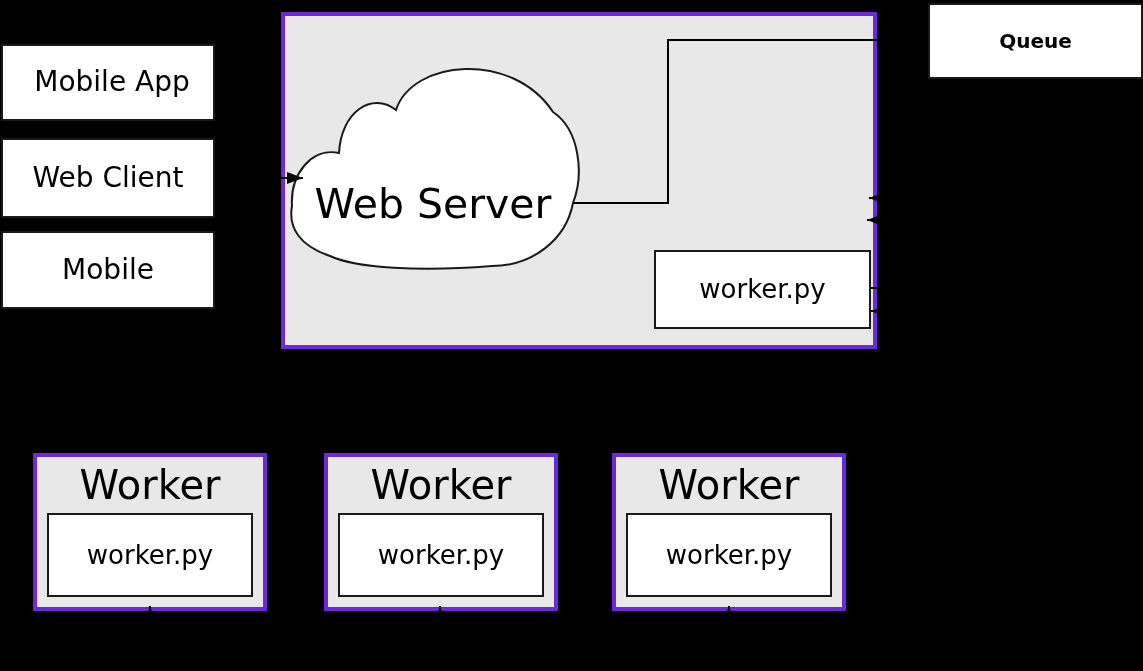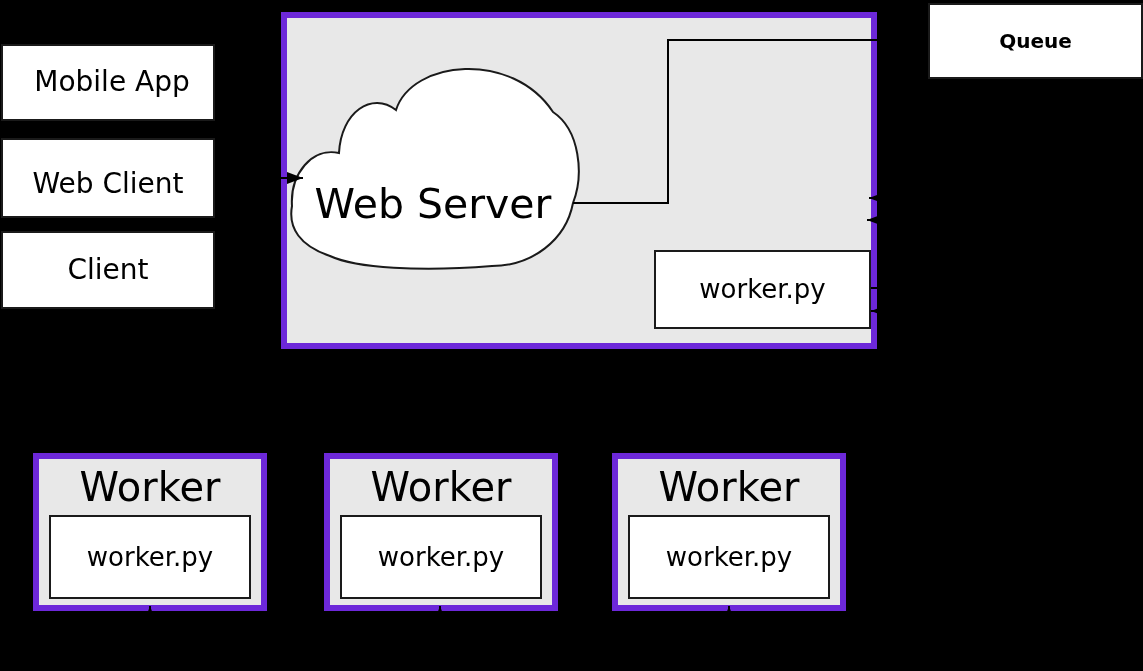--- a/index.html
+++ b/index.html
@@ -9,29 +9,29 @@
     font-family:"DejaVu Sans","Liberation Sans",sans-serif;
     color:#000;overflow:hidden;
   }
   
   .node{position:absolute;z-index:1;}
   #edges{position:absolute;left:0;top:0;z-index:5;pointer-events:none;}
   .lbl{position:absolute;z-index:10;display:flex;align-items:center;justify-content:center;
        text-align:center;white-space:nowrap;line-height:1.1;}
   
   .white-box{background:#ffffff;border:2px solid #1a1a1a;}
-  .gray-box{background:#e8e8e8;border:6px solid #6d28d9;}
+  .gray-box{background:#e8e8e8;border:4px solid #6d28d9;}
   
   .client{left:1px;width:214px;}
   #client-0{top:44px;height:77px;}
   #client-1{top:138px;height:80px;}
   #client-2{top:231px;height:78px;}
   .client-lbl{left:1px;width:214px;font-size:28px;}
   #client-lbl-0{top:44px;height:77px;padding-left:8px;}
-  #client-lbl-1{top:144px;height:80px;}
+  #client-lbl-1{top:138px;height:80px;}
   #client-lbl-2{top:231px;height:78px;}
   
   #server-box{left:281px;top:12px;width:596px;height:337px;}
   #server-title{left:281px;top:16px;width:596px;height:44px;font-size:38px;}
   #web-server-lbl{left:292px;top:184px;width:282px;height:42px;font-size:41px;}
   #server-workerpy-box{left:654px;top:250px;width:217px;height:79px;z-index:6;}
   #server-workerpy-lbl{left:654px;top:250px;width:217px;height:79px;font-size:26px;}
   
   #queue-box{left:928px;top:3px;width:215px;height:76px;}
   #queue-lbl{left:928px;top:3px;width:215px;height:76px;font-size:20px;font-weight:bold;}
@@ -100,19 +100,19 @@
     <path d="M871,288 H1000" fill="none" stroke="#000" stroke-width="2"></path>
     <path d="M1000,311 H871" fill="none" stroke="#000" stroke-width="2" marker-end="url(#arrow)"></path>
 
     <path d="M150,668 V606" fill="none" stroke="#000" stroke-width="2" marker-end="url(#arrow)"></path>
     <path d="M440,668 V606" fill="none" stroke="#000" stroke-width="2" marker-end="url(#arrow)"></path>
     <path d="M729,668 V606" fill="none" stroke="#000" stroke-width="2" marker-end="url(#arrow)"></path>
   </svg>
 
   <div class="lbl client-lbl" id="client-lbl-0">Mobile App</div>
   <div class="lbl client-lbl" id="client-lbl-1">Web Client</div>
-  <div class="lbl client-lbl" id="client-lbl-2">Client</div>
+  <div class="lbl client-lbl" id="client-lbl-2">Mobile</div>
 
   <div class="lbl" id="web-server-lbl">Web Server</div>
   <div class="lbl" id="server-workerpy-lbl">worker.py</div>
 
   <div class="lbl" id="queue-lbl">Queue</div>
 </div>
 
 </body></html>

